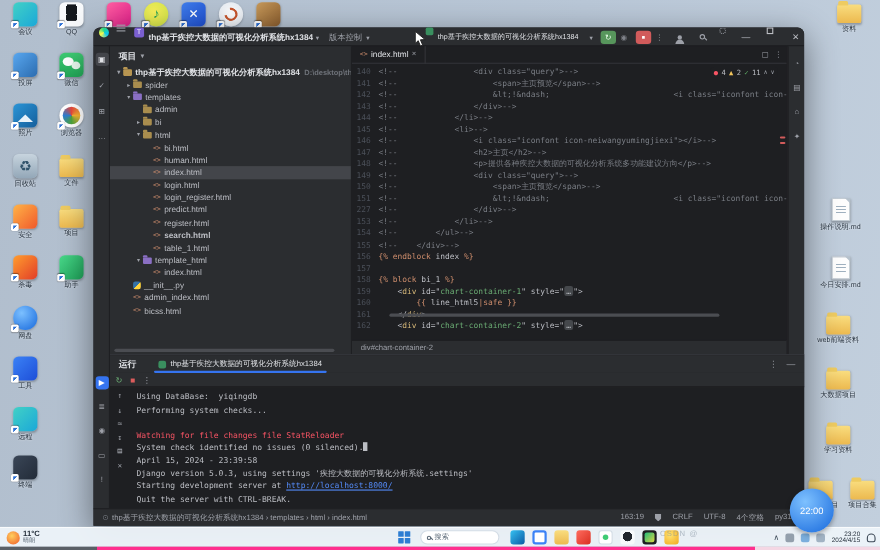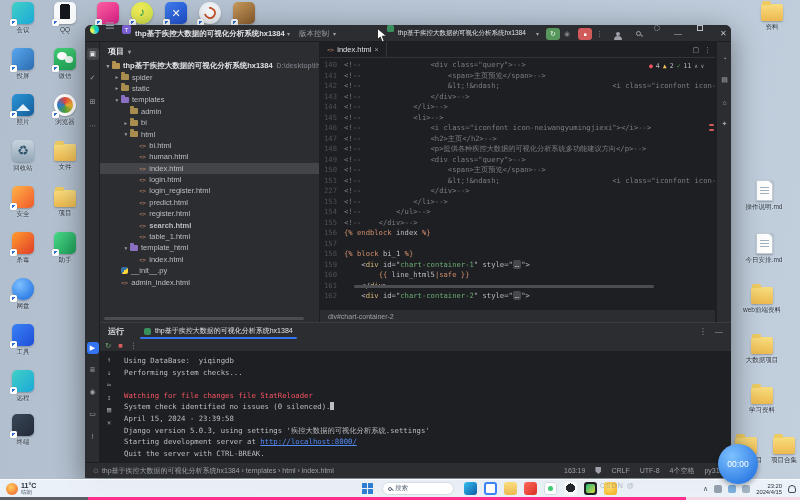--- a/index.html
+++ b/index.html
@@ -402,25 +402,20 @@
             <div class="ti ti-folder-p"></div>
             <div style="display: inline;">thp基于疾控大数据的可视化分析系统hx1384</div>
             <div class="ext">D:\desktop\thp基...</div>
           </div>
           <div class="trow" style="padding-left: 13px;">
             <div class="arw">▸</div>
             <div class="ti ti-folder"></div>
             <div style="display: inline;">spider</div>
           </div>
           <div class="trow" style="padding-left: 13px;">
-            <div class="arw">▸</div>
-            <div class="ti ti-folder"></div>
-            <div style="display: inline;">static</div>
-          </div>
-          <div class="trow" style="padding-left: 13px;">
             <div class="arw">▾</div>
             <div class="ti ti-folder-t"></div>
             <div style="display: inline;">templates</div>
           </div>
           <div class="trow" style="padding-left: 22px;">
             <div class="arw"></div>
             <div class="ti ti-folder"></div>
             <div style="display: inline;">admin</div>
           </div>
           <div class="trow" style="padding-left: 22px;">
@@ -490,20 +485,25 @@
           </div>
           <div class="trow" style="padding-left: 13px;">
             <div class="arw"></div>
             <div class="ti ti-py"></div>
             <div style="display: inline;">__init__.py</div>
           </div>
           <div class="trow" style="padding-left: 13px;">
             <div class="arw"></div>
             <div class="ti ti-html">&lt;&gt;</div>
             <div style="display: inline;">admin_index.html</div>
+          </div>
+          <div class="trow" style="padding-left: 13px;">
+            <div class="arw"></div>
+            <div class="ti ti-html">&lt;&gt;</div>
+            <div style="display: inline;">bicss.html</div>
           </div>
         </div>
       <div class="hthumb"></div>
     </div>
 
     <div class="editor">
       <div class="tabbar">
         <div class="tab">
           <span class="ti-html">&lt;&gt;</span>
           <span>index.html</span>
@@ -607,21 +607,21 @@
         <span class="shield"></span>
         <span>CRLF</span>
         <span>UTF-8</span>
         <span>4个空格</span>
         <span>py311</span>
       </div>
     </div>
   </div>
 
   <div class="timer">
-      <span>00:00</span>
+      <span>22:00</span>
     </div>
 
   <div class="watermark">CSDN @</div>
 
   <div class="taskbar">
     <div class="weather">
       <i></i>
       <div>
         <div class="t">11°C</div>
         <div class="c">晴朗</div>

